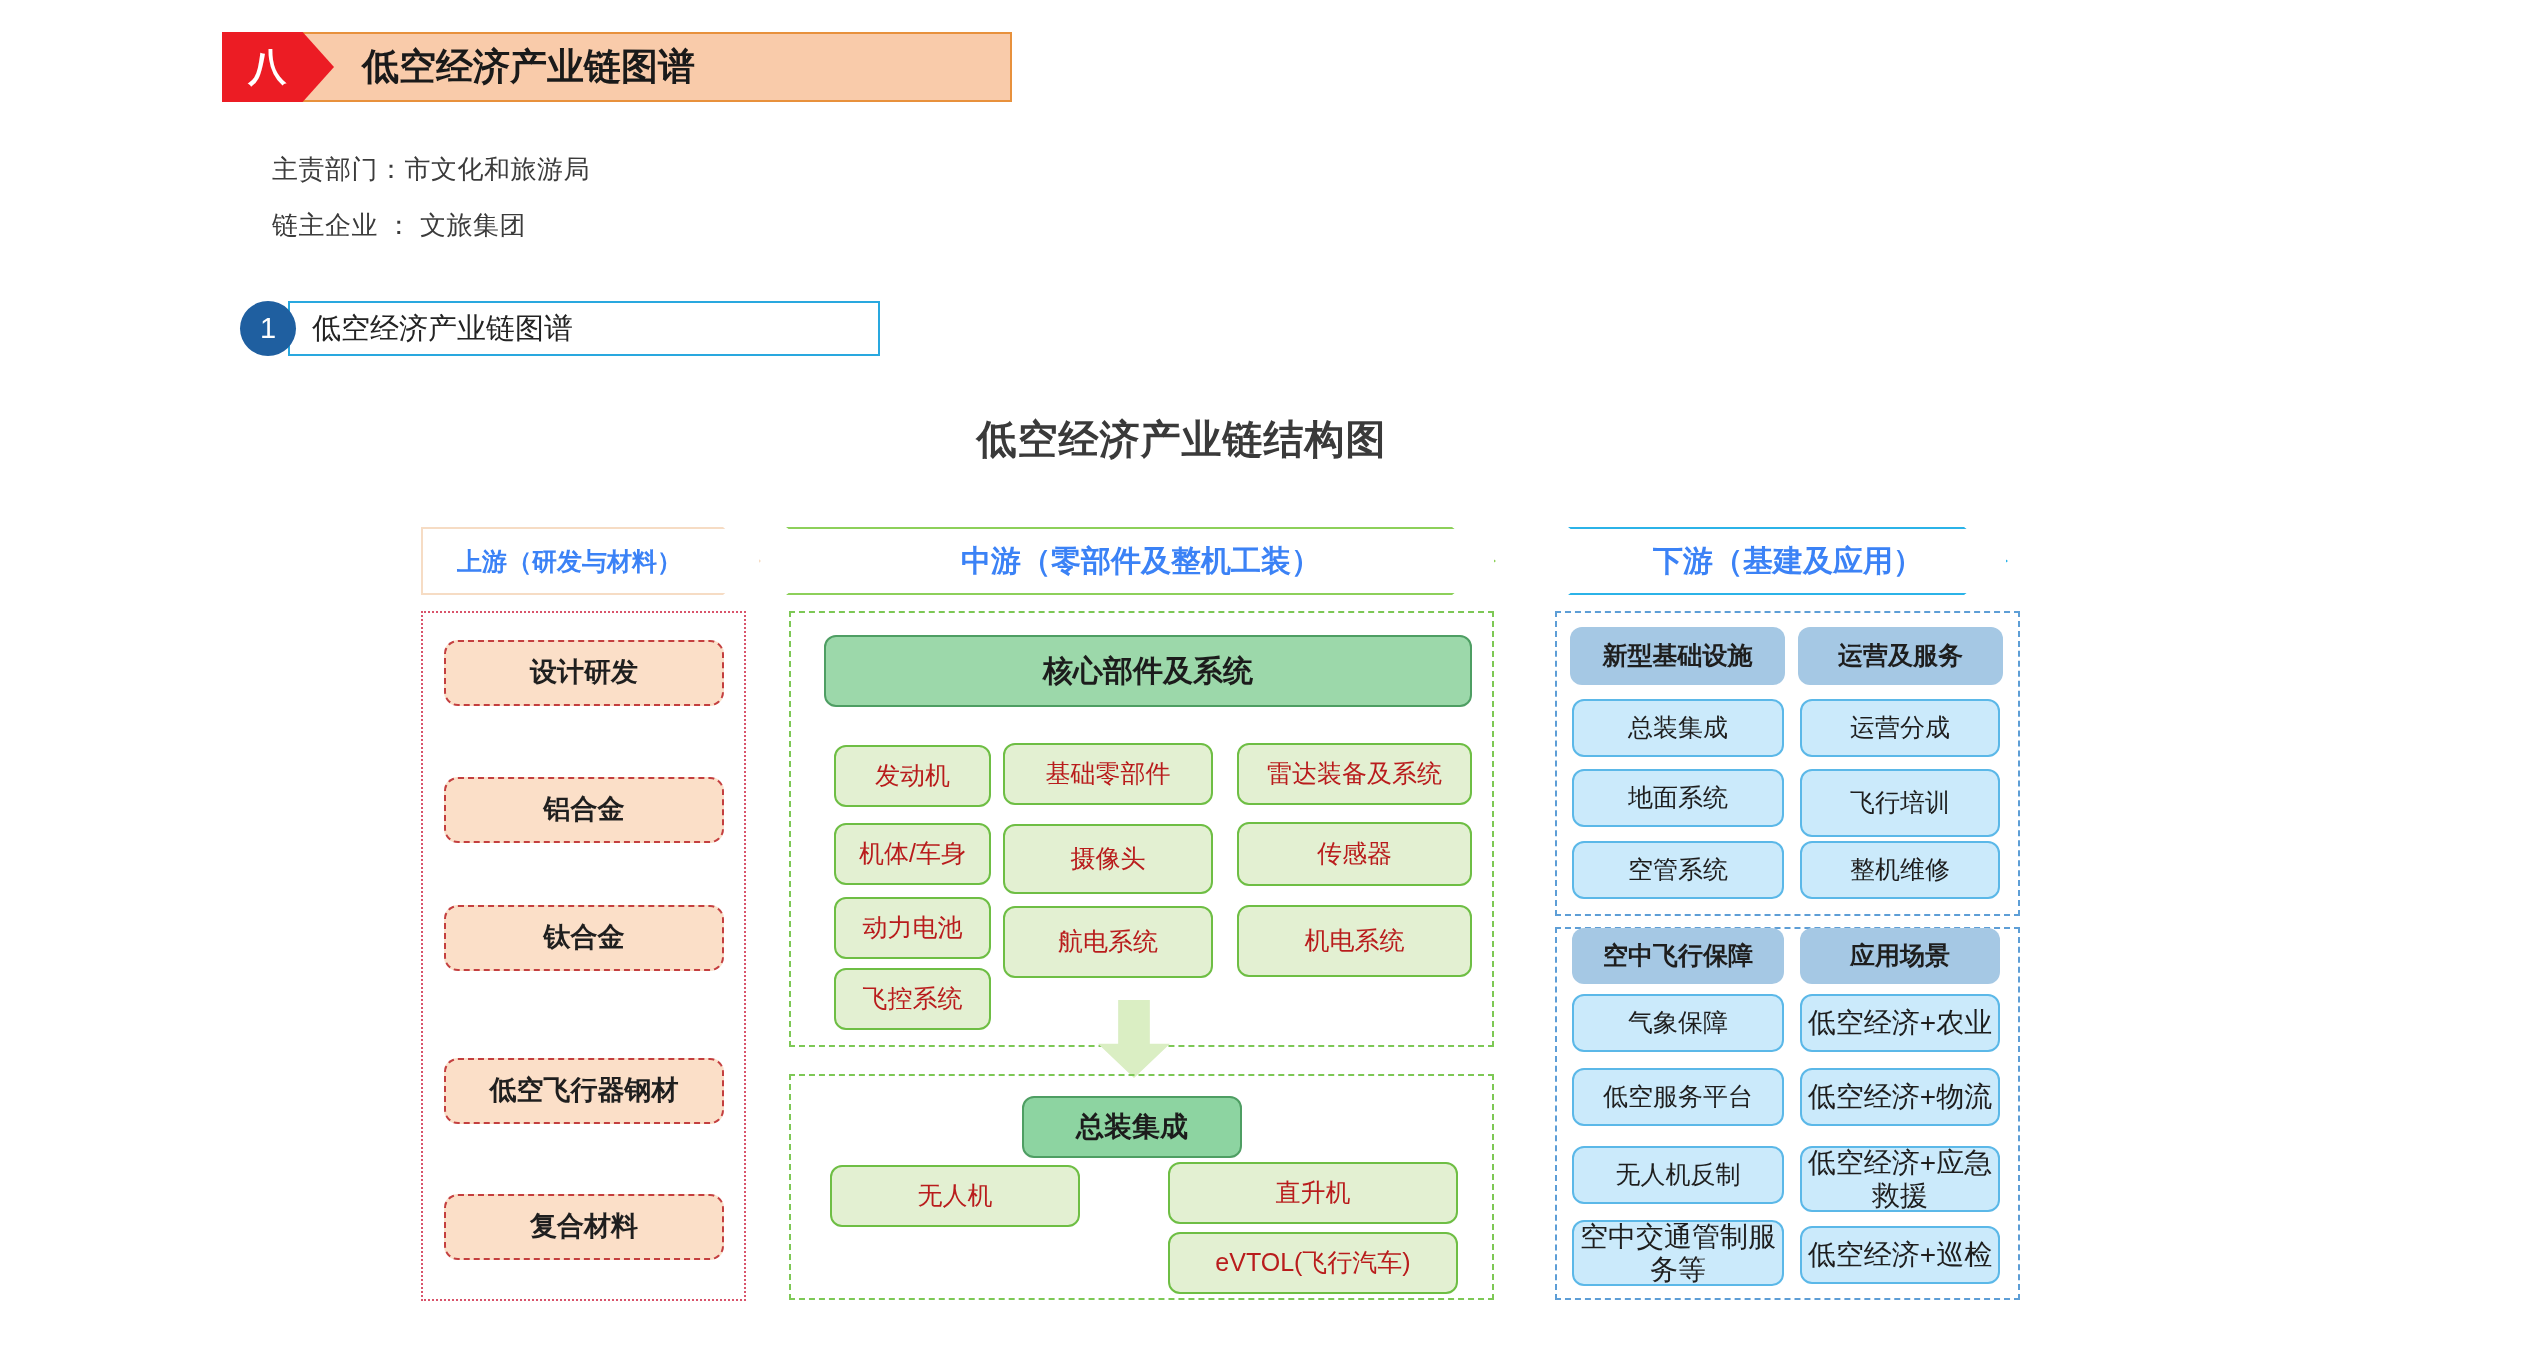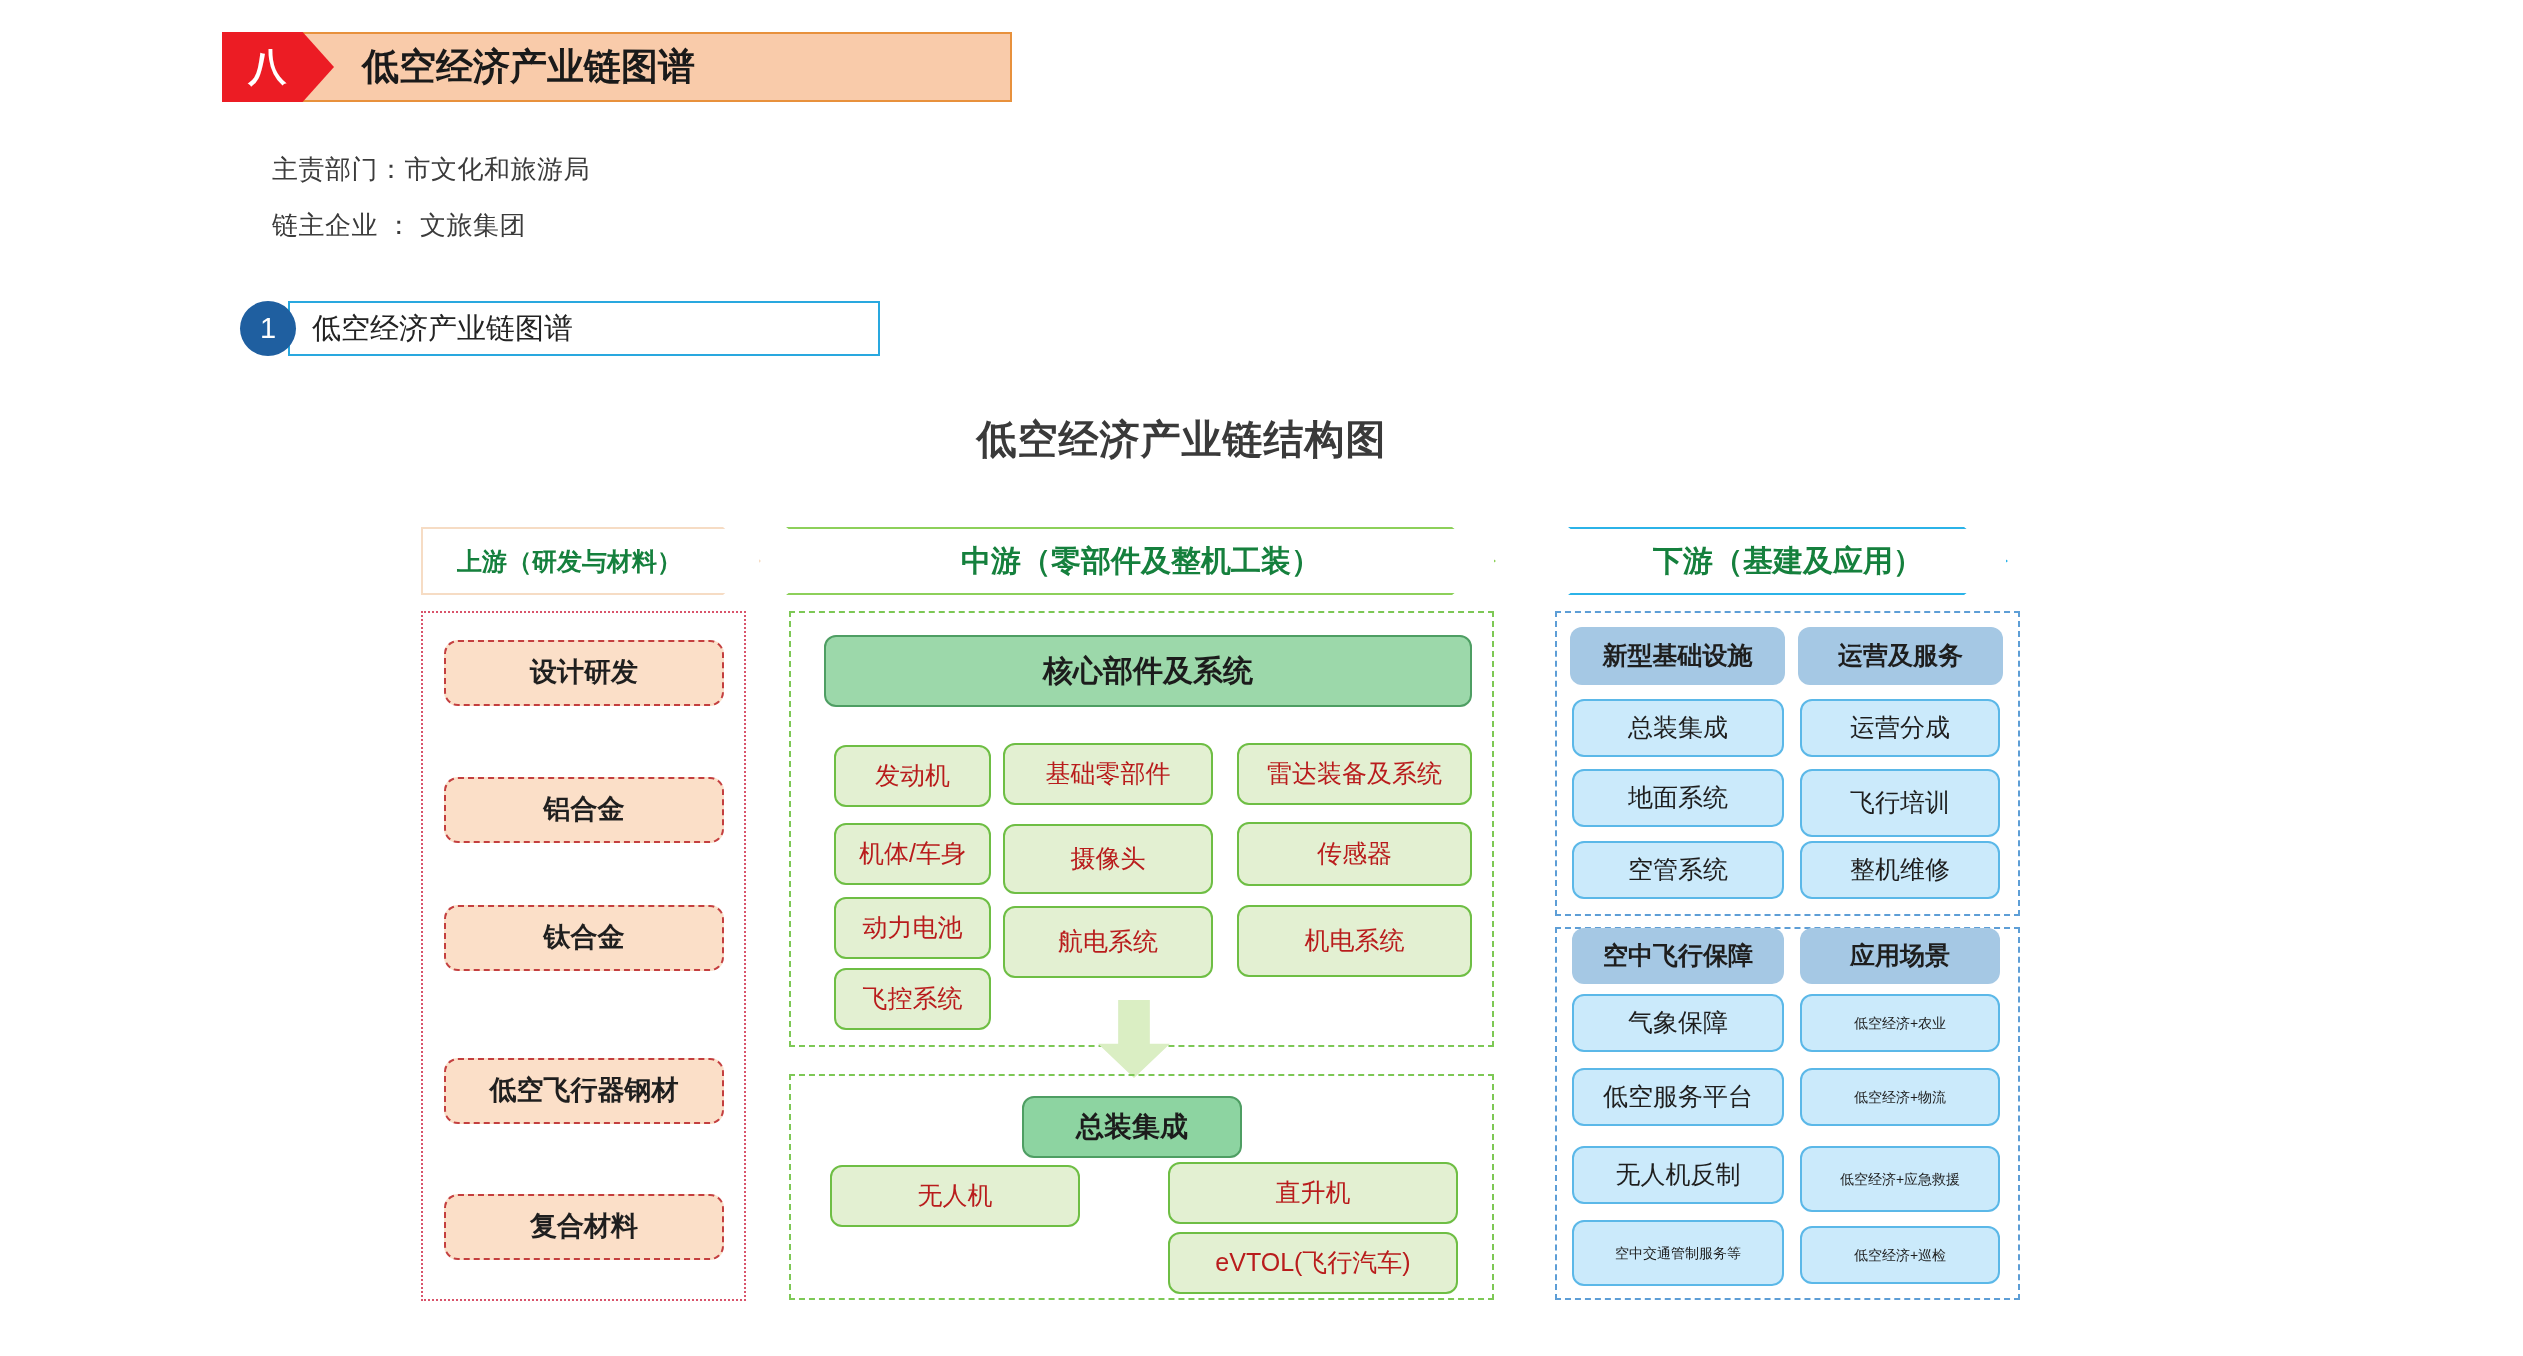--- a/index.html
+++ b/index.html
@@ -144,21 +144,21 @@
 
   
   .chev {
     position: absolute;
     height: 68px;
     display: flex;
     align-items: center;
     justify-content: center;
     box-sizing: border-box;
     font-weight: 700;
-    color: #15803d;
+    color: #3b82f6;
   }
   .chev-up {
     left: 421px; top: 527px; width: 340px;
     font-size: 25px;
     background: #ffffff;
     border: 2px solid #F6DCC4;
     clip-path: polygon(0 0, calc(100% - 38px) 0, 100% 50%, calc(100% - 38px) 100%, 0 100%);
     justify-content: flex-start;
     padding-left: 34px;
   }
@@ -261,21 +261,21 @@
     color: #1e1e1e;
     border-radius: 12px;
   }
   .n-dn {
     background: #CBEAFB;
     border: 2px solid #5BB8E8;
     font-size: 25px;
     color: #1e1e1e;
     border-radius: 12px;
   }
-  .n-dn.small { font-size: 14px; }
+  .n-dn.small { font-size: 28px; }
 </style>
 </head>
 <body>
 
 <div class="banner">
   <div class="banner-chev"></div>
   <div class="banner-badge">
     <div class="banner-badge-inner">八</div>
   </div>
   <div class="banner-title">低空经济产业链图谱</div>

